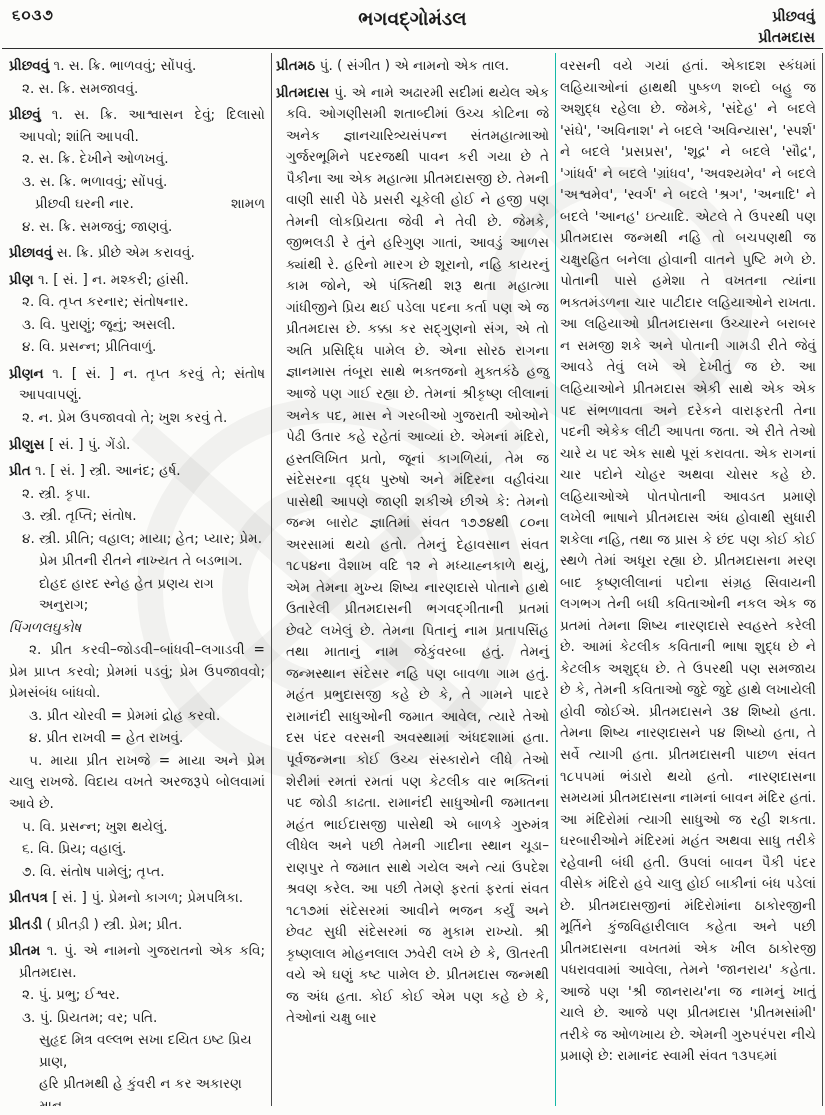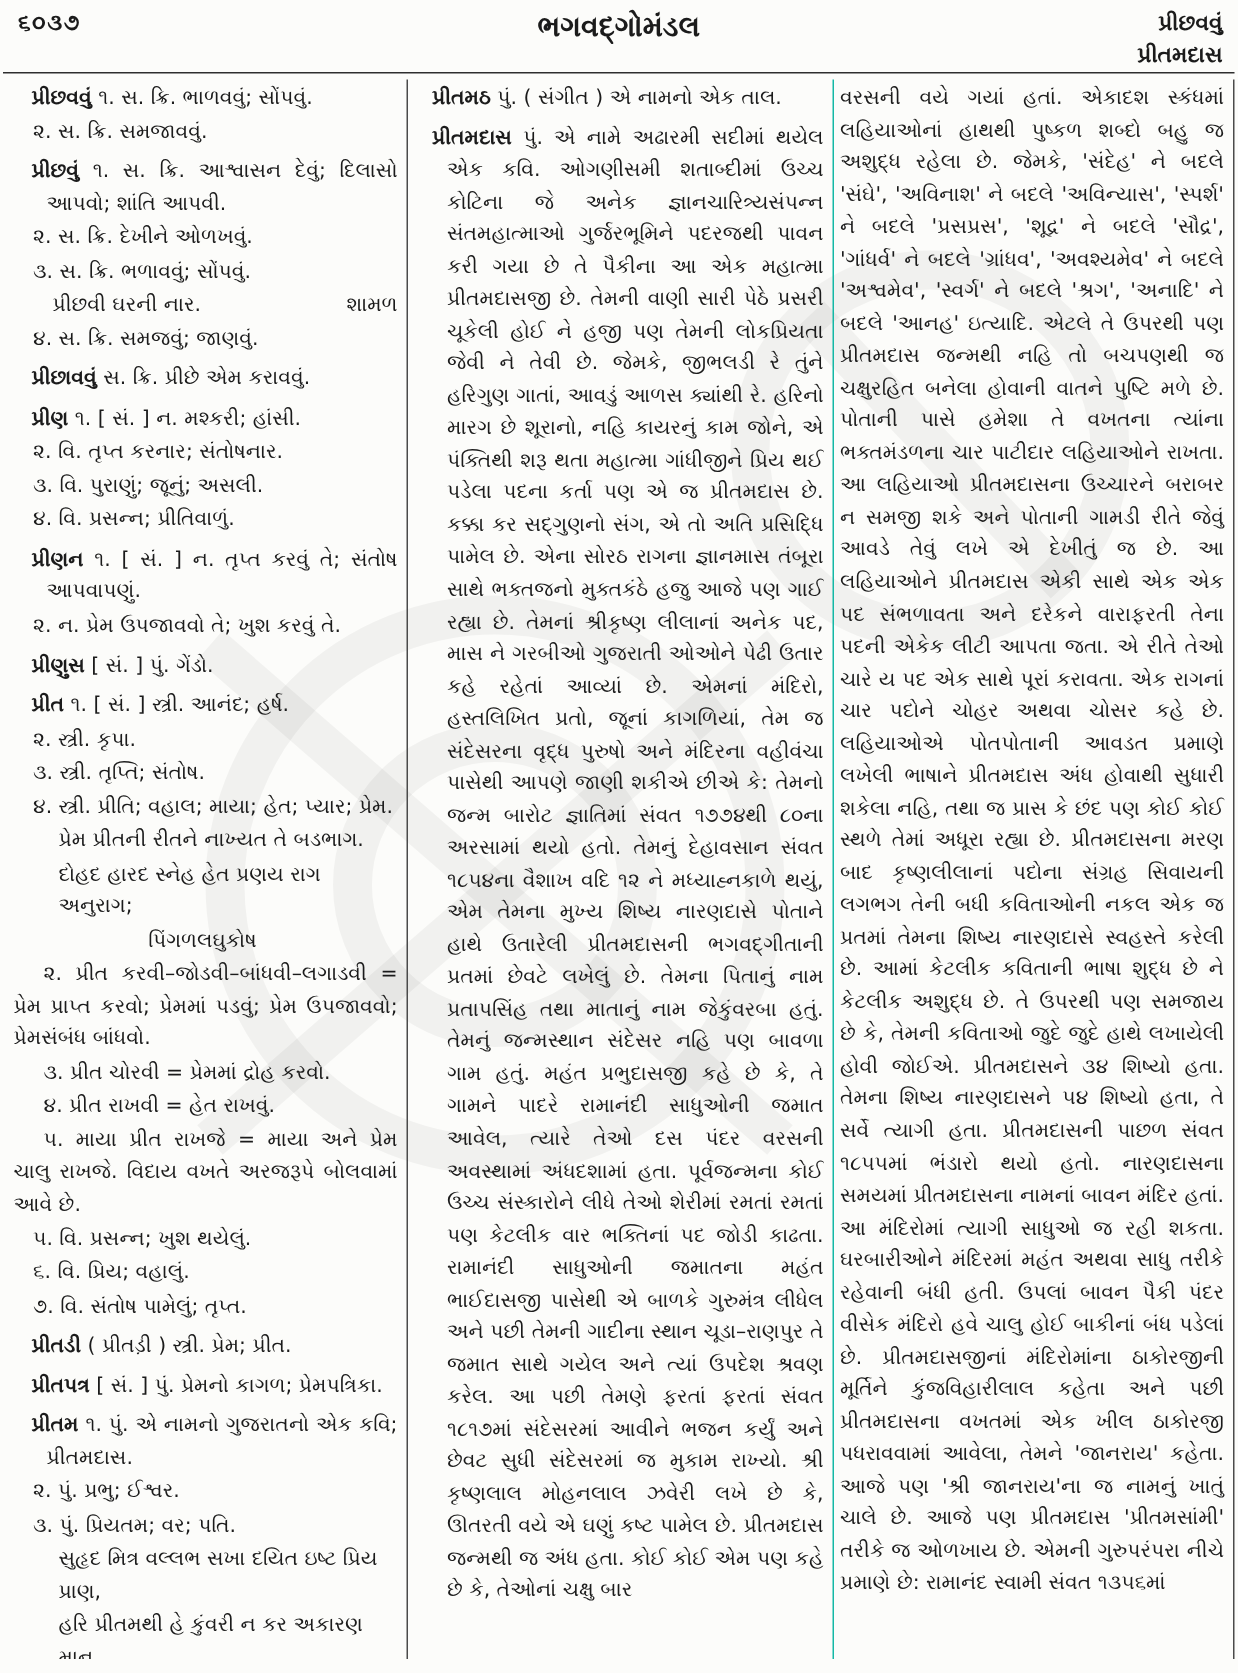--- a/index.html
+++ b/index.html
@@ -25,27 +25,27 @@
   }
   .col{
     box-sizing:border-box;overflow:hidden;
     font-size:13.6px;line-height:1.585;text-align:justify;
     padding:2px 6px 0 4px;
   }
   .col-left{width:266px;}
   .col-middle{width:284px;border-left:1px solid #4a4a4a;}
   .col-right{width:268px;border-left:1px solid #14b8a6;border-right:1px solid #4a4a4a;}
   .blk{margin:0 0 1px 0;}
-  .entry{padding-left:10px;text-indent:-10px;margin-top:5px;margin-left:12px;}
+  .entry{padding-left:10px;text-indent:-10px;margin-top:5px;}
   .entry:first-child{margin-top:0;}
   .hw{font-weight:bold;}
   .sense{text-indent:13px;}
   .idiom{text-indent:20px;}
   .quote{padding-left:30px;text-align:left;}
-  .attrib{text-align:center;padding-right:4px;}
+  .attrib{text-align:left;padding-right:4px;font-style:italic;}
   .quote_attrib{display:flex;justify-content:space-between;padding-left:26px;}
   .quote_attrib .src{padding-left:8px;white-space:nowrap;}
   .para{text-indent:0;}
 </style>
 </head>
 <body>
 
 <div class="page">
 
   <svg class="watermark" width="825" height="1115" viewBox="0 0 825 1115" aria-hidden="true">
@@ -97,22 +97,22 @@
         <div class="blk quote">પ્રેમ પ્રીતની રીતને નાખ્યત તે બડભાગ.</div>
         <div class="blk quote">દોહદ હારદ સ્નેહ હેત પ્રણય રાગ અનુરાગ;</div>
         <div class="blk attrib">પિંગળલઘુકોષ</div>
         <div class="blk idiom">૨. પ્રીત કરવી–જોડવી–બાંધવી–લગાડવી = પ્રેમ પ્રાપ્ત કરવો; પ્રેમમાં પડવું; પ્રેમ ઉપજાવવો; પ્રેમસંબંધ બાંધવો.</div>
         <div class="blk idiom">૩. પ્રીત ચોરવી = પ્રેમમાં દ્રોહ કરવો.</div>
         <div class="blk idiom">૪. પ્રીત રાખવી = હેત રાખવું.</div>
         <div class="blk idiom">૫. માયા પ્રીત રાખજે = માયા અને પ્રેમ ચાલુ રાખજે. વિદાય વખતે અરજરૂપે બોલવામાં આવે છે.</div>
         <div class="blk sense">૫. વિ. પ્રસન્ન; ખુશ થયેલું.</div>
         <div class="blk sense">૬. વિ. પ્રિય; વહાલું.</div>
         <div class="blk sense">૭. વિ. સંતોષ પામેલું; તૃપ્ત.</div>
+        <div class="blk entry"><span class="hw">પ્રીતપત્ર</span> [ સં. ] પું. પ્રેમનો કાગળ; પ્રેમપત્રિકા.</div>
         <div class="blk entry"><span class="hw">પ્રીતડી</span> ( પ્રીતડ઼ી ) સ્ત્રી. પ્રેમ; પ્રીત.</div>
-        <div class="blk entry"><span class="hw">પ્રીતપત્ર</span> [ સં. ] પું. પ્રેમનો કાગળ; પ્રેમપત્રિકા.</div>
         <div class="blk entry"><span class="hw">પ્રીતમ</span> ૧. પું. એ નામનો ગુજરાતનો એક કવિ; પ્રીતમદાસ.</div>
         <div class="blk sense">૨. પું. પ્રભુ; ઈશ્વર.</div>
         <div class="blk sense">૩. પું. પ્રિયતમ; વર; પતિ.</div>
         <div class="blk quote">સુહૃદ મિત્ર વલ્લભ સખા દયિત ઇષ્ટ પ્રિય પ્રાણ,</div>
         <div class="blk quote">હરિ પ્રીતમથી હે કુંવરી ન કર અકારણ માન.</div>
       </section>
     <section class="col col-middle" id="col-middle">
         <div class="blk entry"><span class="hw">પ્રીતમઠ</span> પું. ( સંગીત ) એ નામનો એક તાલ.</div>
         <div class="blk entry"><span class="hw">પ્રીતમદાસ</span> પું. એ નામે અઢારમી સદીમાં થયેલ એક કવિ. ઓગણીસમી શતાબ્દીમાં ઉચ્ચ કોટિના જે અનેક જ્ઞાનચારિત્ર્યસંપન્ન સંતમહાત્માઓ ગુર્જરભૂમિને પદરજથી પાવન કરી ગયા છે તે પૈકીના આ એક મહાત્મા પ્રીતમદાસજી છે. તેમની વાણી સારી પેઠે પ્રસરી ચૂકેલી હોઈ ને હજી પણ તેમની લોકપ્રિયતા જેવી ને તેવી છે. જેમકે, જીભલડી રે તુંને હરિગુણ ગાતાં, આવડું આળસ ક્યાંથી રે. હરિનો મારગ છે શૂરાનો, નહિ કાયરનું કામ જોને, એ પંક્તિથી શરૂ થતા મહાત્મા ગાંધીજીને પ્રિય થઈ પડેલા પદના કર્તા પણ એ જ પ્રીતમદાસ છે. કક્કા કર સદ્ગુણનો સંગ, એ તો અતિ પ્રસિદ્ધિ પામેલ છે. એના સોરઠ રાગના જ્ઞાનમાસ તંબૂરા સાથે ભક્તજનો મુક્તકંઠે હજુ આજે પણ ગાઈ રહ્યા છે. તેમનાં શ્રીકૃષ્ણ લીલાનાં અનેક પદ, માસ ને ગરબીઓ ગુજરાતી ઓઓને પેઢી ઉતાર કહે રહેતાં આવ્યાં છે. એમનાં મંદિરો, હસ્તલિખિત પ્રતો, જૂનાં કાગળિયાં, તેમ જ સંદેસરના વૃદ્ધ પુરુષો અને મંદિરના વહીવંચા પાસેથી આપણે જાણી શકીએ છીએ કે: તેમનો જન્મ બારોટ જ્ઞાતિમાં સંવત ૧૭૭૪થી ૮૦ના અરસામાં થયો હતો. તેમનું દેહાવસાન સંવત ૧૮૫૪ના વૈશાખ વદિ ૧૨ ને મધ્યાહ્નકાળે થયું, એમ તેમના મુખ્ય શિષ્ય નારણદાસે પોતાને હાથે ઉતારેલી પ્રીતમદાસની ભગવદ્ગીતાની પ્રતમાં છેવટે લખેલું છે. તેમના પિતાનું નામ પ્રતાપસિંહ તથા માતાનું નામ જેકુંવરબા હતું. તેમનું જન્મસ્થાન સંદેસર નહિ પણ બાવળા ગામ હતું. મહંત પ્રભુદાસજી કહે છે કે, તે ગામને પાદરે રામાનંદી સાધુઓની જમાત આવેલ, ત્યારે તેઓ દસ પંદર વરસની અવસ્થામાં અંધદશામાં હતા. પૂર્વજન્મના કોઈ ઉચ્ચ સંસ્કારોને લીધે તેઓ શેરીમાં રમતાં રમતાં પણ કેટલીક વાર ભક્તિનાં પદ જોડી કાઢતા. રામાનંદી સાધુઓની જમાતના મહંત ભાઈદાસજી પાસેથી એ બાળકે ગુરુમંત્ર લીધેલ અને પછી તેમની ગાદીના સ્થાન ચૂડા–રાણપુર તે જમાત સાથે ગયેલ અને ત્યાં ઉપદેશ શ્રવણ કરેલ. આ પછી તેમણે ફરતાં ફરતાં સંવત ૧૮૧૭માં સંદેસરમાં આવીને ભજન કર્યું અને છેવટ સુધી સંદેસરમાં જ મુકામ રાખ્યો. શ્રી કૃષ્ણલાલ મોહનલાલ ઝવેરી લખે છે કે, ઊતરતી વયે એ ઘણું કષ્ટ પામેલ છે. પ્રીતમદાસ જન્મથી જ અંધ હતા. કોઈ કોઈ એમ પણ કહે છે કે, તેઓનાં ચક્ષુ બાર</div>
       </section>

